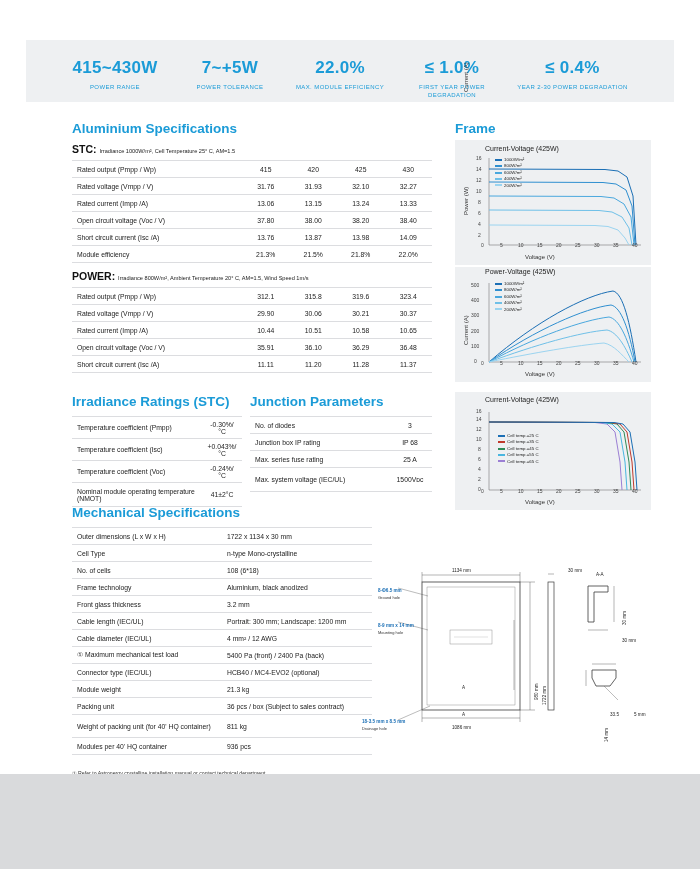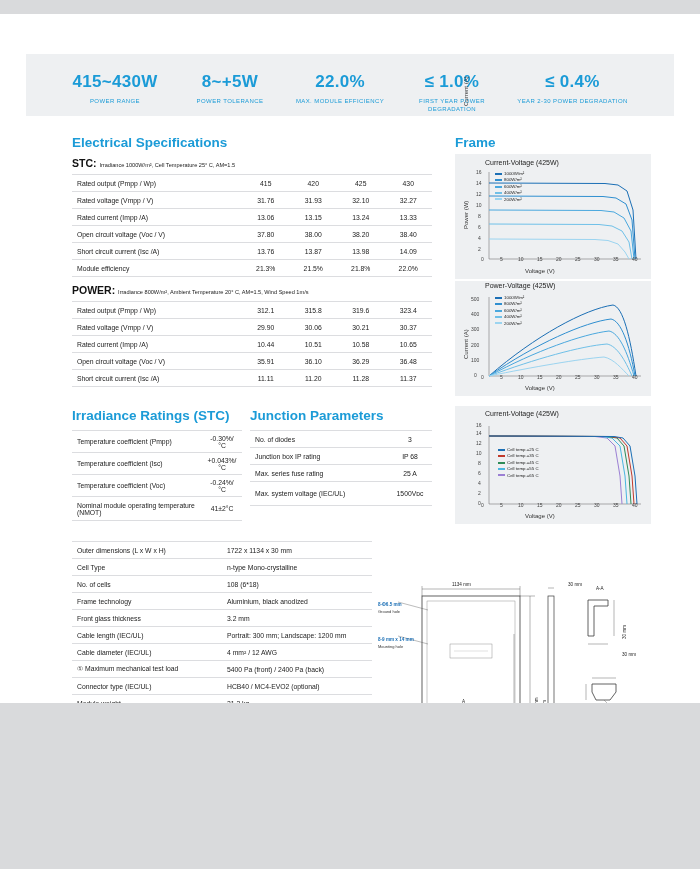--- a/index.html
+++ b/index.html
@@ -1,17 +1,17 @@
 <!DOCTYPE html>
 <html><head>
 <meta charset="utf-8">
 <style>
   html,body{margin:0;padding:0;background:#d9dadc;}
   body{font-family:"Liberation Sans",sans-serif;}
-  #page{width:700px;height:689px;position:relative;background:#ffffff;margin:14px auto;overflow:hidden;}
+  #page{width:700px;height:774px;position:relative;background:#ffffff;margin:0 auto;overflow:hidden;}
   .sheet{position:absolute;left:26px;top:14px;width:648px;height:838px;background:#fff;}
   
   .band{position:absolute;left:26px;top:40px;width:648px;height:62px;background:#eef0f2;}
   .hl{position:absolute;text-align:center;}
   .hl .big{color:#1b9bd7;font-size:17px;font-weight:bold;letter-spacing:.3px;}
   .hl .sub{color:#1b9bd7;font-size:6px;letter-spacing:.4px;margin-top:5px;line-height:8px;}
   
   .h2{position:absolute;color:#1b9bd7;font-size:13.5px;font-weight:bold;}
   .h3{position:absolute;color:#111;font-size:10.5px;font-weight:bold;}
   .h3 .note{font-weight:normal;font-size:5.6px;color:#222;}
@@ -45,37 +45,37 @@
 <div id="page">
   <div class="sheet"></div>
 
   <div class="band"></div>
 
   <div class="hl" style="left:60px;top:58px;width:110px;">
     <div class="big">415~430W</div>
     <div class="sub">POWER RANGE</div>
   </div>
   <div class="hl" style="left:185px;top:58px;width:90px;">
-    <div class="big">8~+5W</div>
+    <div class="big">7~+5W</div>
     <div class="sub">POWER TOLERANCE</div>
   </div>
   <div class="hl" style="left:292px;top:58px;width:96px;">
     <div class="big">22.0%</div>
     <div class="sub">MAX. MODULE EFFICIENCY</div>
   </div>
   <div class="hl" style="left:400px;top:58px;width:104px;">
     <div class="big">≤ 1.0%</div>
     <div class="sub">FIRST YEAR POWER DEGRADATION</div>
   </div>
   <div class="hl" style="left:515px;top:58px;width:115px;text-align:center;">
     <div class="big">≤ 0.4%</div>
     <div class="sub">YEAR 2-30 POWER DEGRADATION</div>
   </div>
 
-  <div class="h2" style="left:72px;top:121px;">Electrical Specifications</div>
+  <div class="h2" style="left:72px;top:121px;">Aluminium Specifications</div>
 
   <div class="h3" style="left:72px;top:143px;">
     <span>STC:</span>
     <span class="note">Irradiance 1000W/m², Cell Temperature 25° C, AM=1.5</span>
   </div>
 
   <table class="spec" style="left:72px;top:160px;width:360px;">
     <tbody>
         <tr>
       <td class="lbl" style="width:160px;">Rated output (Pmpp / Wp)</td>
@@ -341,20 +341,21 @@
   <div class="tick" style="left:476px;top:416px;">14</div>
   <div class="tick" style="left:476px;top:408px;">16</div>
   <div class="legend" style="left:498px;top:433px;">
     <div><span class="sw" style="background:#1b6fb5;"></span><span>Cell temp.=25 C</span></div>
     <div><span class="sw" style="background:#c0392b;"></span><span>Cell temp.=35 C</span></div>
     <div><span class="sw" style="background:#2e8b57;"></span><span>Cell temp.=45 C</span></div>
     <div><span class="sw" style="background:#49b6e0;"></span><span>Cell temp.=55 C</span></div>
     <div><span class="sw" style="background:#9b7fd4;"></span><span>Cell temp.=65 C</span></div>
   </div>
 
+  <div class="h2" style="left:72px;top:505px;">Mechanical Specifications</div>
 
   <table class="spec" style="left:72px;top:527px;width:300px;">
     <tbody>
         <tr>
           <td class="lbl" style="width:140px;">Outer dimensions (L x W x H)</td>
           <td class="lbl">1722 x 1134 x 30 mm</td>
         </tr>
     <tr>
           <td class="lbl">Cell Type</td>
           <td class="lbl">n-type Mono-crystalline</td>

